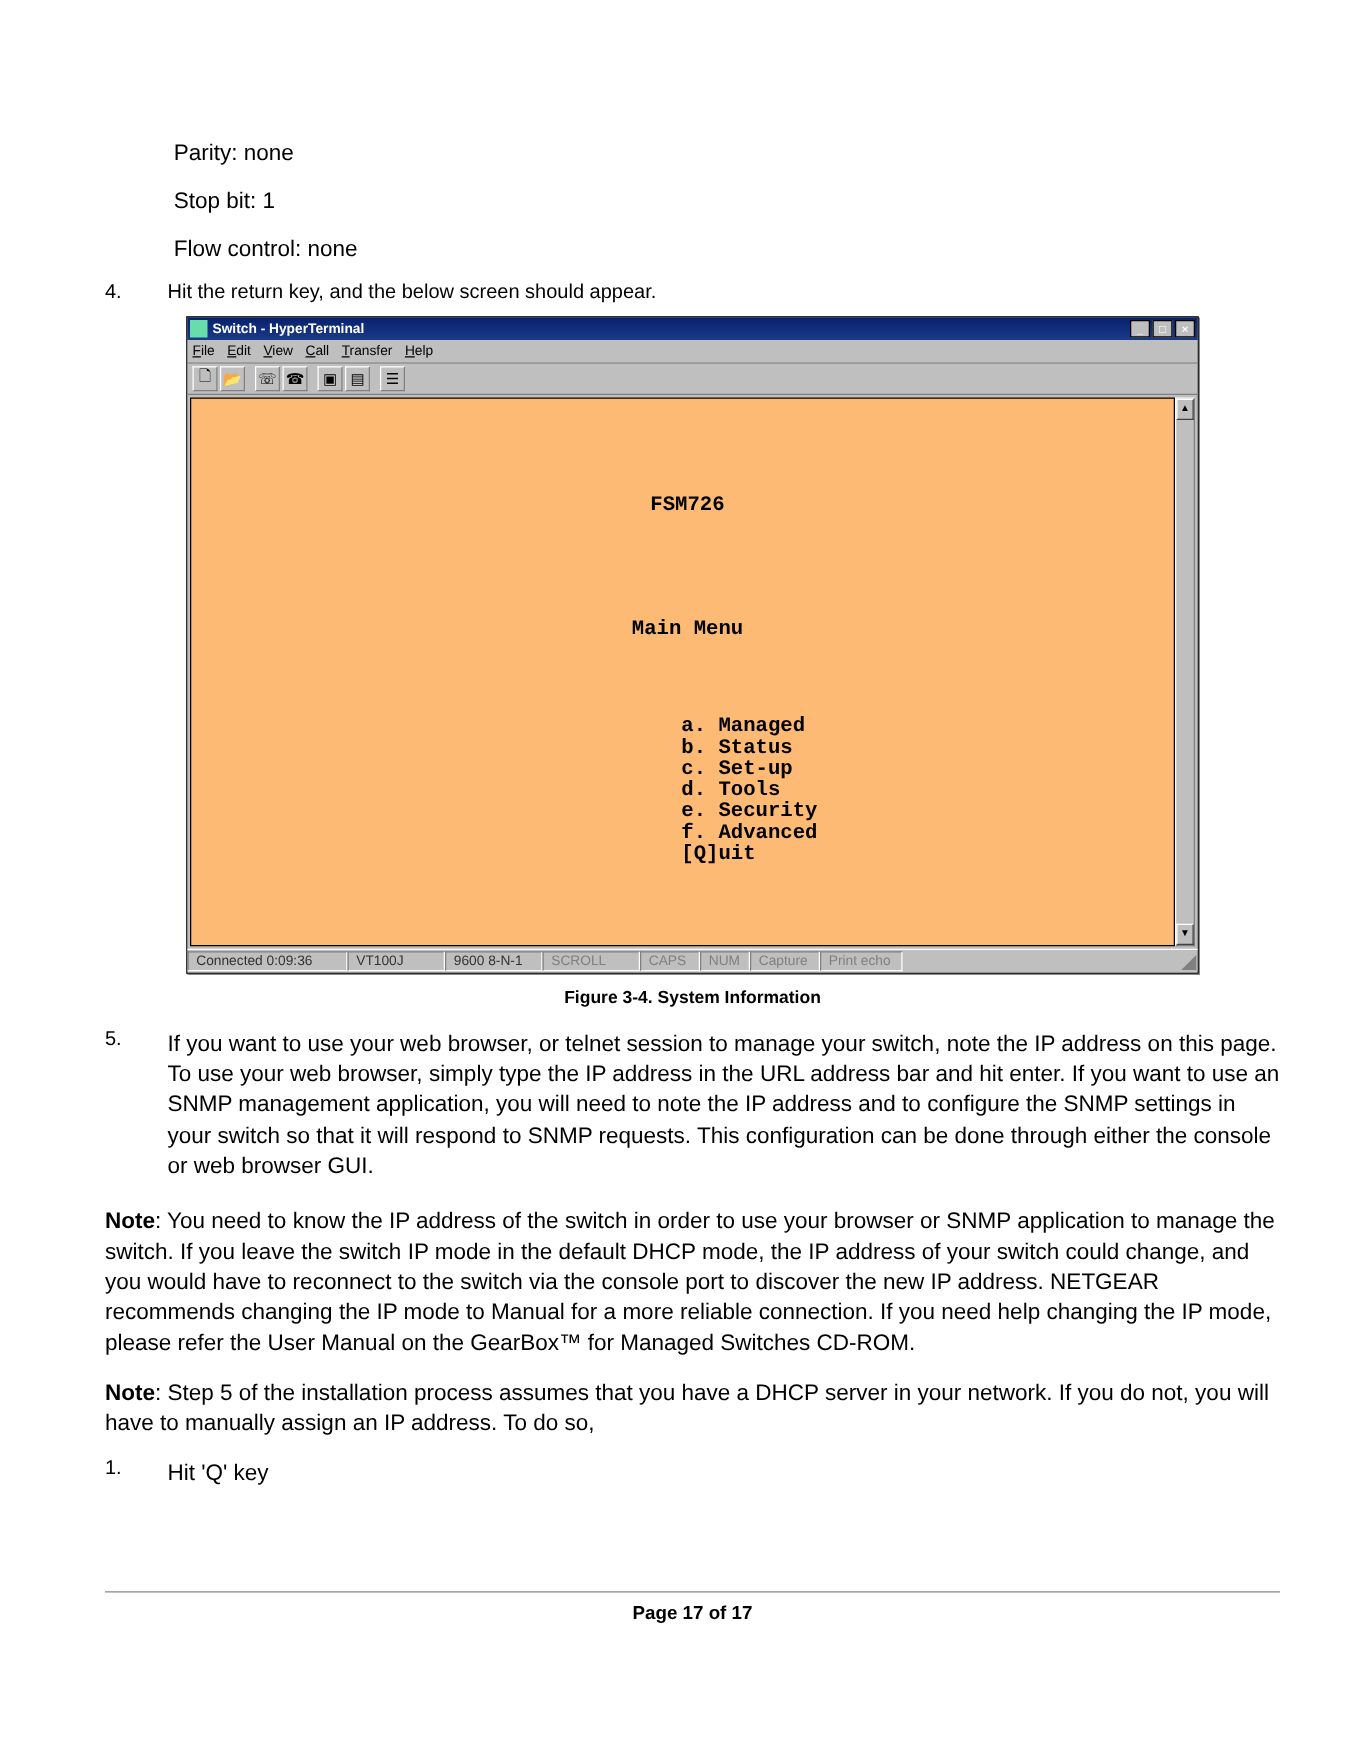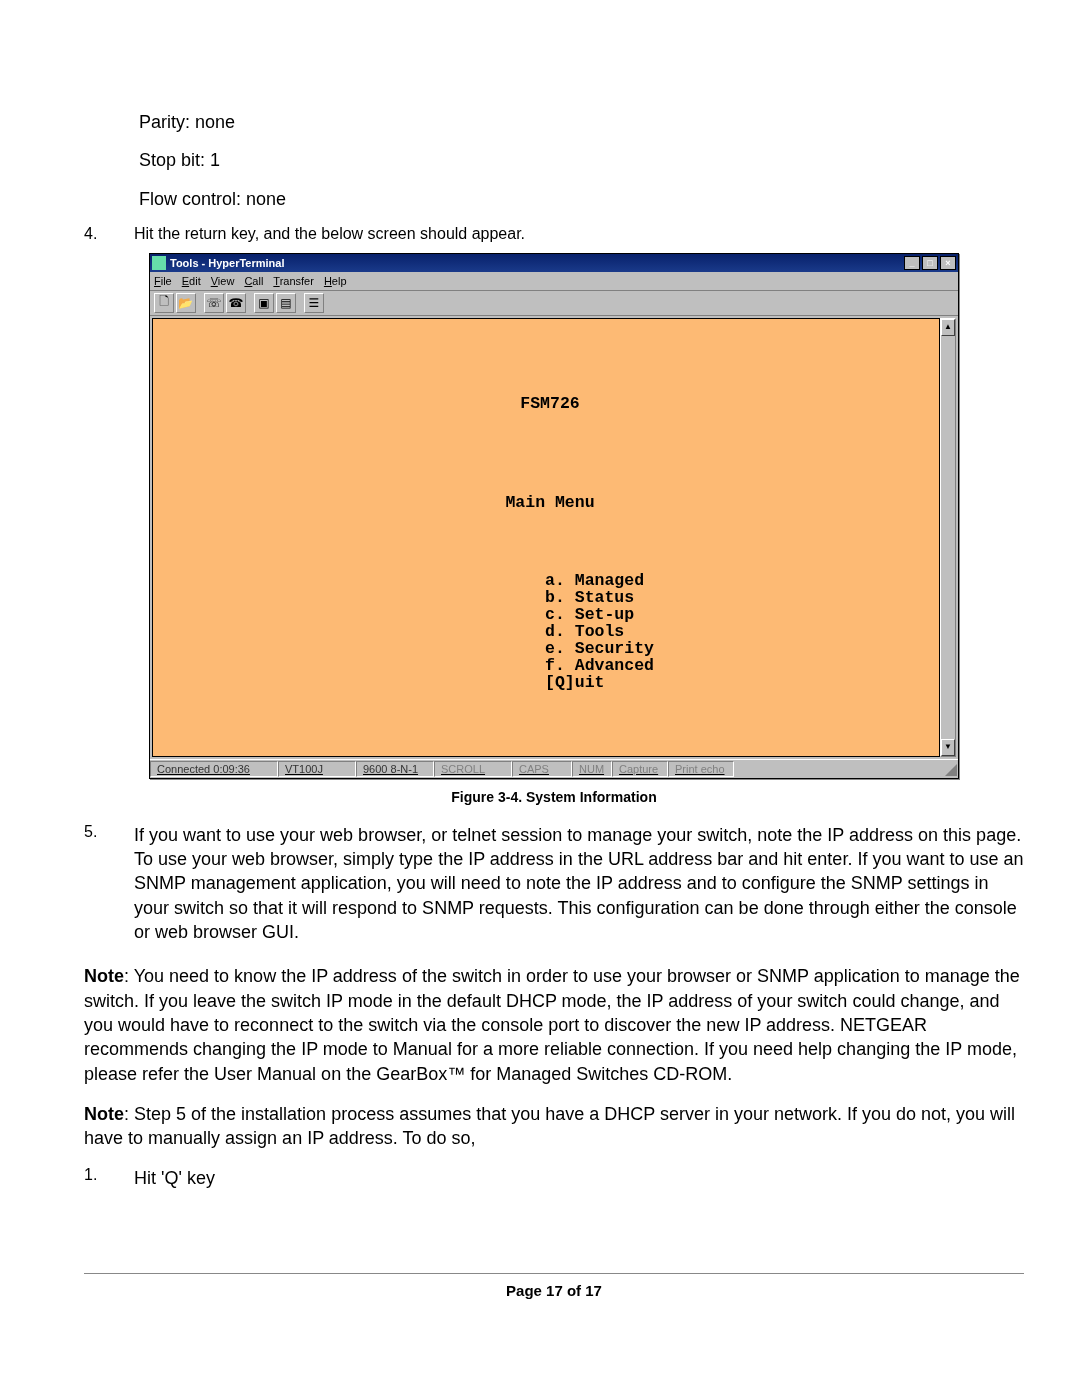--- a/index.html
+++ b/index.html
@@ -110,21 +110,20 @@
   }
   .sbtn { height:15px; border:1px solid #fff; border-right-color:#404040; border-bottom-color:#404040; background:#bfbfbf; font-size:8px; text-align:center; line-height:13px; }
 
   .statusbar {
     height:18px;
     background:#bfbfbf;
     border-top:1px solid #fff;
     display:flex;
     align-items:center;
     font-size:11px;
-    text-decoration:underline;
   }
   .statusbar .cell {
     border:1px solid #808080;
     border-top-color:#808080; border-left-color:#808080;
     border-right-color:#fff; border-bottom-color:#fff;
     padding:0 6px;
     height:16px;
     line-height:15px;
     box-sizing:border-box;
     color:#333;
@@ -148,21 +147,21 @@
   <p class="para flow">Flow control: none</p>
 
   <div class="ol-num list4">
     <div class="num">4.</div>
     <div class="txt">Hit the return key, and the below screen should appear.</div>
   </div>
 
   <div class="htwin">
     <div class="titlebar">
       <span class="ticon"></span>
-      <span class="ttext">Tools - HyperTerminal</span>
+      <span class="ttext">Switch - HyperTerminal</span>
       <div class="titlebtns">
         <div class="tbtn">_</div>
         <div class="tbtn">□</div>
         <div class="tbtn">×</div>
       </div>
     </div>
 
     <div class="menubar">
       <span class="menuitem"><span class="u">F</span>ile</span>
       <span class="menuitem"><span class="u">E</span>dit</span>
@@ -208,21 +207,21 @@
         <div style="flex:1"></div>
         <div class="sbtn">▼</div>
       </div>
     </div>
 
     <div class="statusbar">
       <div class="cell" style="width:128px">Connected 0:09:36</div>
       <div class="cell" style="width:78px">VT100J</div>
       <div class="cell" style="width:78px">9600 8-N-1</div>
       <div class="cell dim" style="width:78px">SCROLL</div>
-      <div class="cell dim" style="width:60px">CAPS</div>
+      <div class="cell dim" style="width:48px">CAPS</div>
       <div class="cell dim" style="width:40px">NUM</div>
       <div class="cell dim" style="width:56px">Capture</div>
       <div class="cell dim" style="width:66px">Print echo</div>
       <div class="grip"></div>
     </div>
   </div>
 
   <div class="caption">Figure 3-4. System Information</div>
 
   <div class="ol-num">

